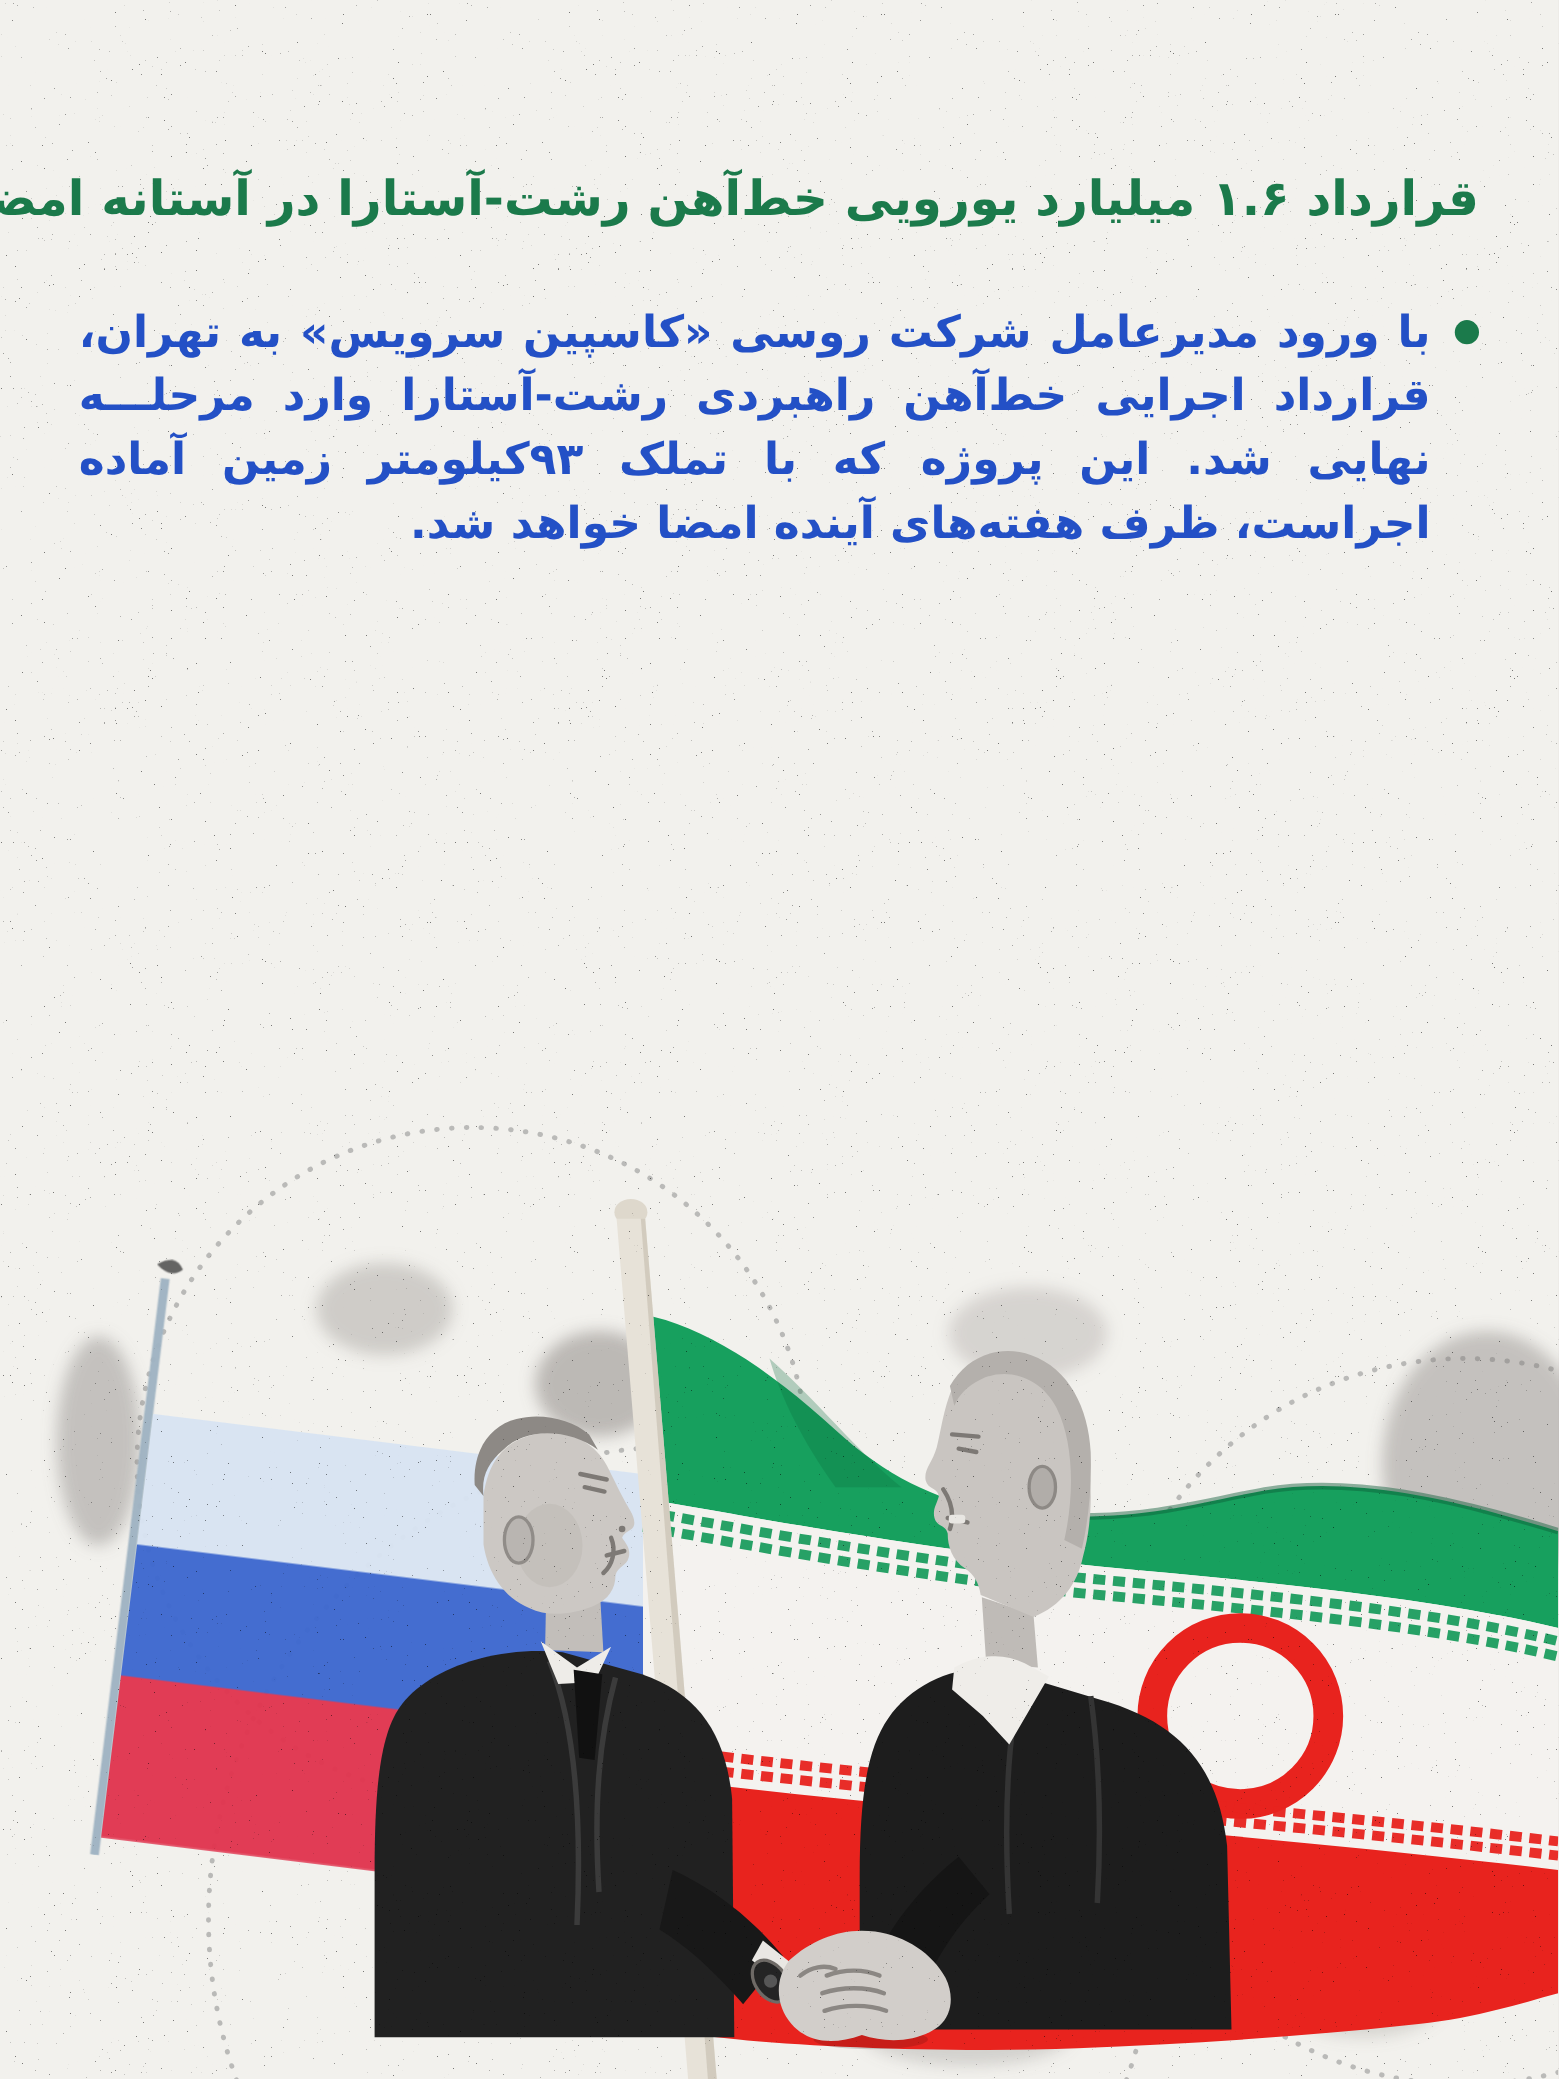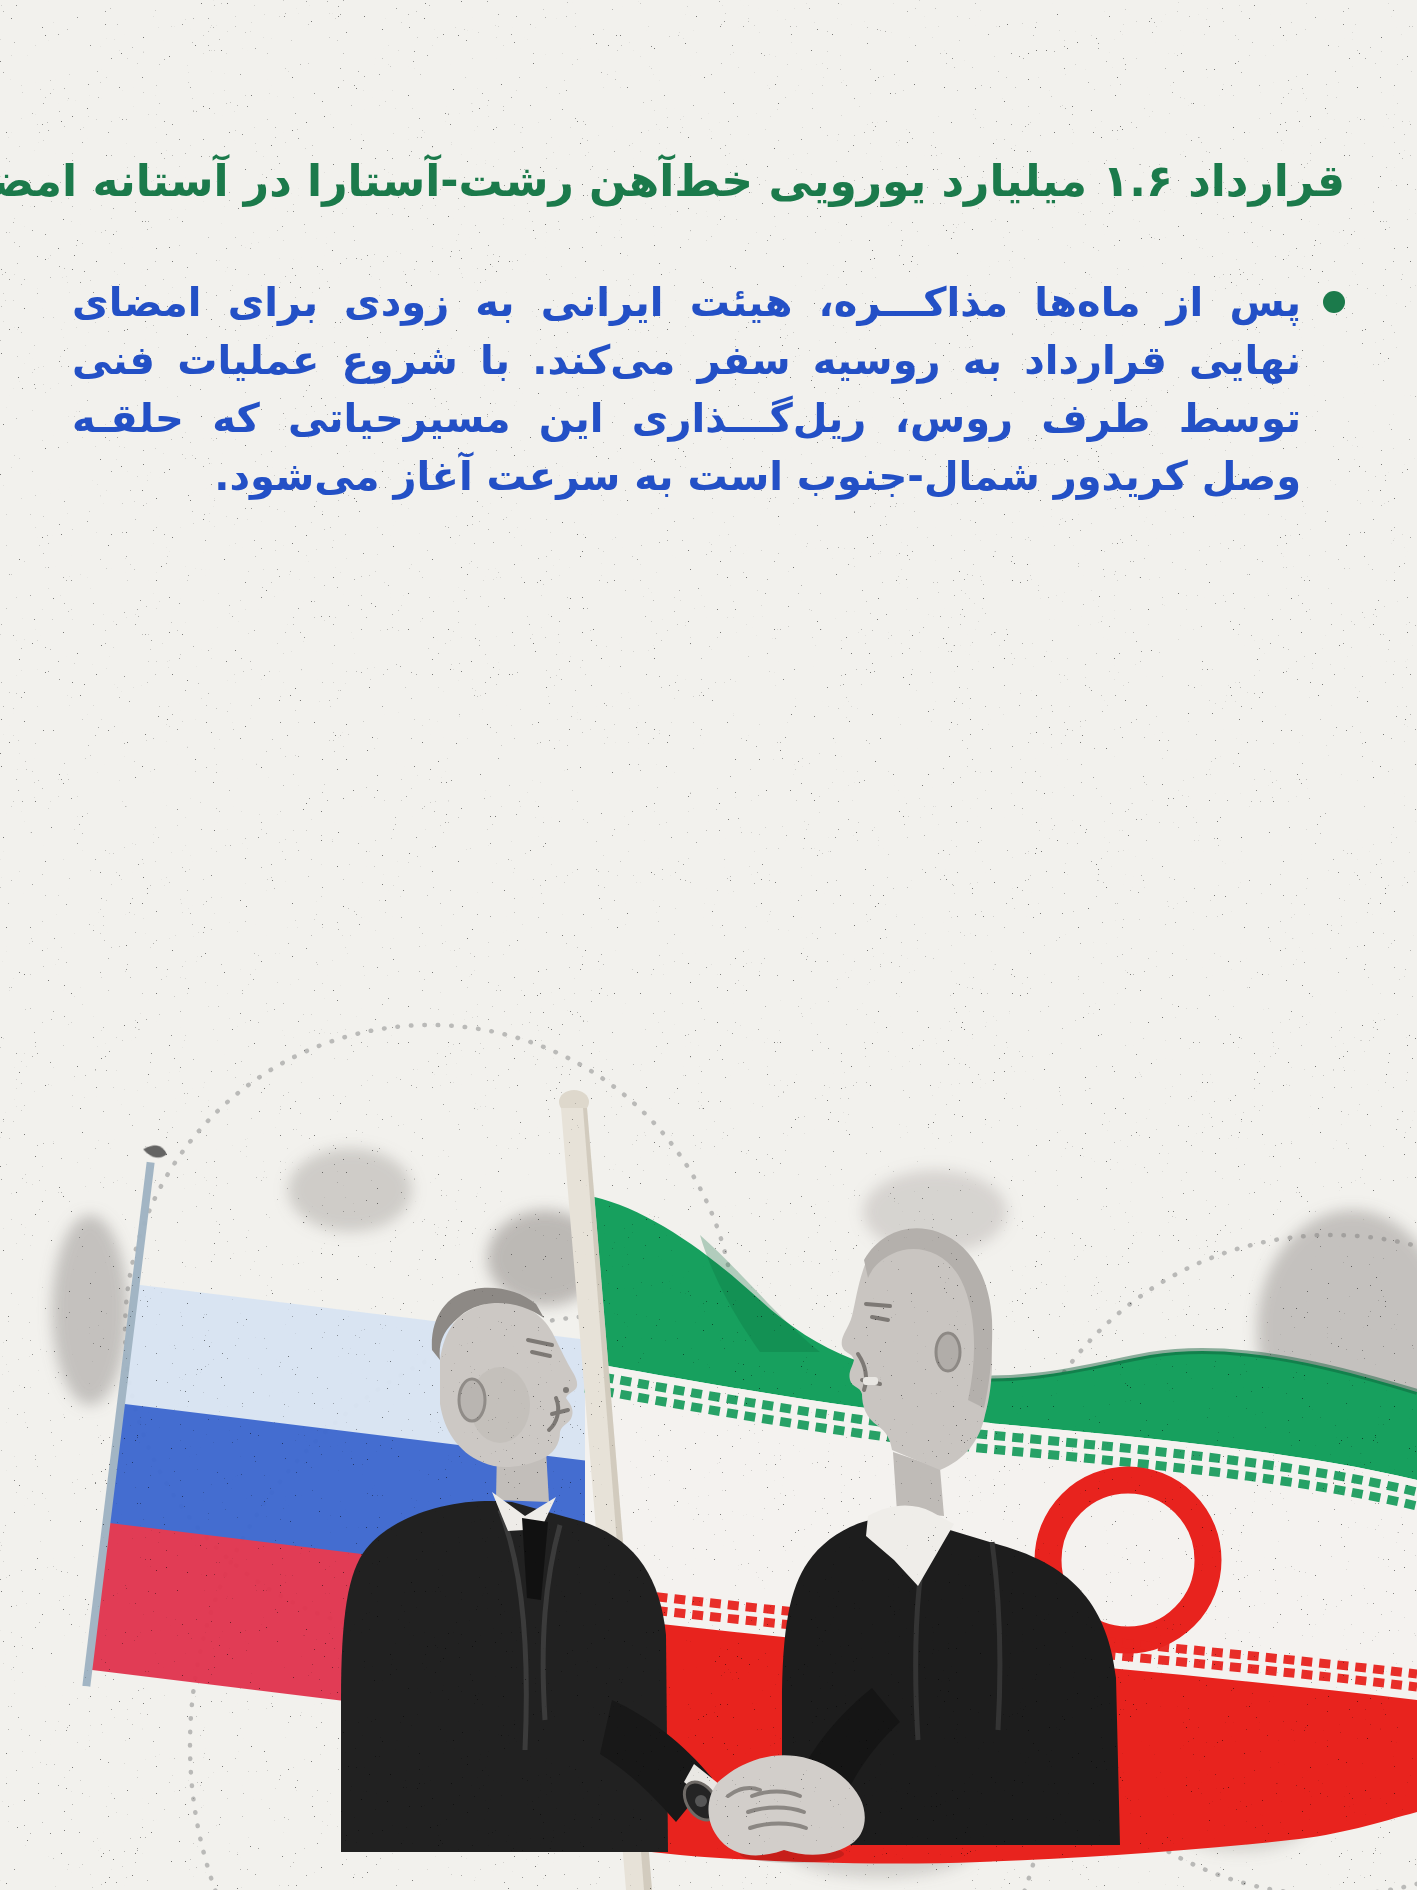--- a/index.html
+++ b/index.html
@@ -238,18 +238,18 @@
     </g>
 
     <rect width="1417" height="1890" filter="url(#speck)" opacity="0.5"></rect>
   </svg>
 
   <div class="text-block">
     <h1 class="headline">قرارداد ۱.۶ میلیارد یورویی خط‌آهن رشت-آستارا در آستانه امضا</h1>
     <ul class="bullets">
       <li class="bullet">
         <span class="bullet-dot"></span>
-        <p class="bullet-text">پس از ماه‌ها مذاکـــره، هیئت ایرانی به زودی برای امضای نهایی قرارداد به روسیه سفر می‌کند. با شروع عملیات فنی توسط طرف روس، ریل‌گـــذاری این مسیرحیاتی که حلقـه وصل کریدور شمال-جنوب است به سرعت آغاز می‌شود.</p>
+        <p class="bullet-text">با ورود مدیرعامل شرکت روسی «کاسپین سرویس» به تهران، قرارداد اجرایی خط‌آهن راهبردی رشت-آستارا وارد مرحلـــه نهایی شد. این پروژه که با تملک ۹۳کیلومتر زمین آماده اجراست، ظرف هفته‌های آینده امضا خواهد شد.</p>
       </li>
     </ul>
   </div>
 
 </div>
 
 </body></html>

